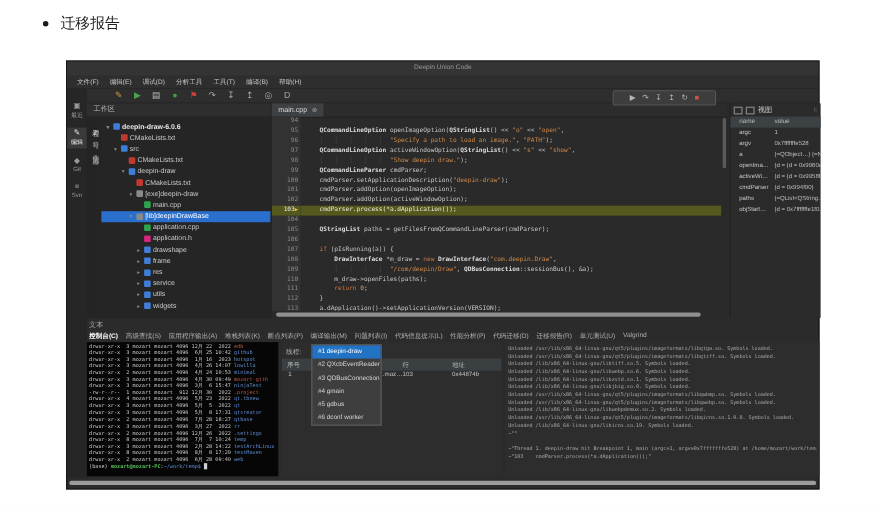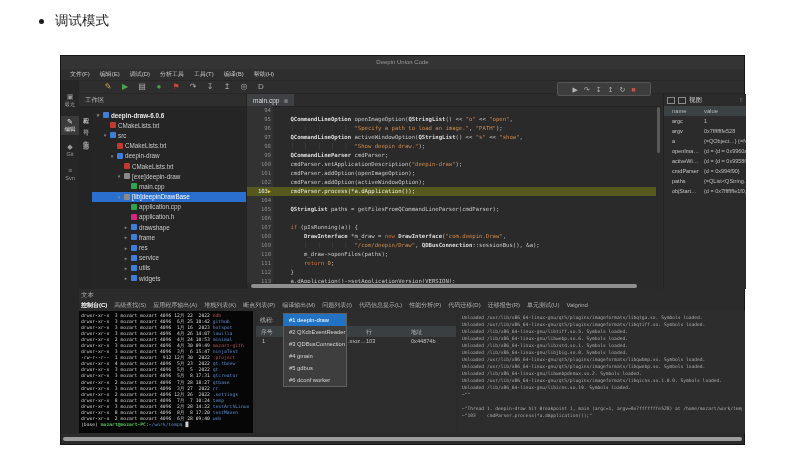--- a/index.html
+++ b/index.html
@@ -81,21 +81,21 @@
   .dd-item.selected{background:#2273c4;color:#fff;}
   .logpane{position:absolute;left:398px;top:255px;width:286px;height:122px;background:#2d2d2d;overflow:hidden;padding:3px;box-sizing:border-box;}
   .log-line{font:4.6px/7px "DejaVu Sans Mono",monospace;color:#ababab;white-space:pre;overflow:hidden;}
   .win-hscroll{position:absolute;left:2px;right:2px;top:381px;height:4px;}
   .win-hscroll .thumb{width:100%;height:4px;background:#9c9c9c;border-radius:2px;}
 </style>
 </head>
 <body>
 
 <span class="bullet-dot"></span>
-<span class="bullet-label">调试模式</span>
+<span class="bullet-label">迁移报告</span>
 
 <div class="win">
   <div class="titlebar">
     <span>Deepin Union Code</span>
   </div>
   <div class="menubar" id="menubar">
       <span class="menu-item">文件(F)</span>
       <span class="menu-item">编辑(E)</span>
       <span class="menu-item">调试(D)</span>
       <span class="menu-item">分析工具</span>

